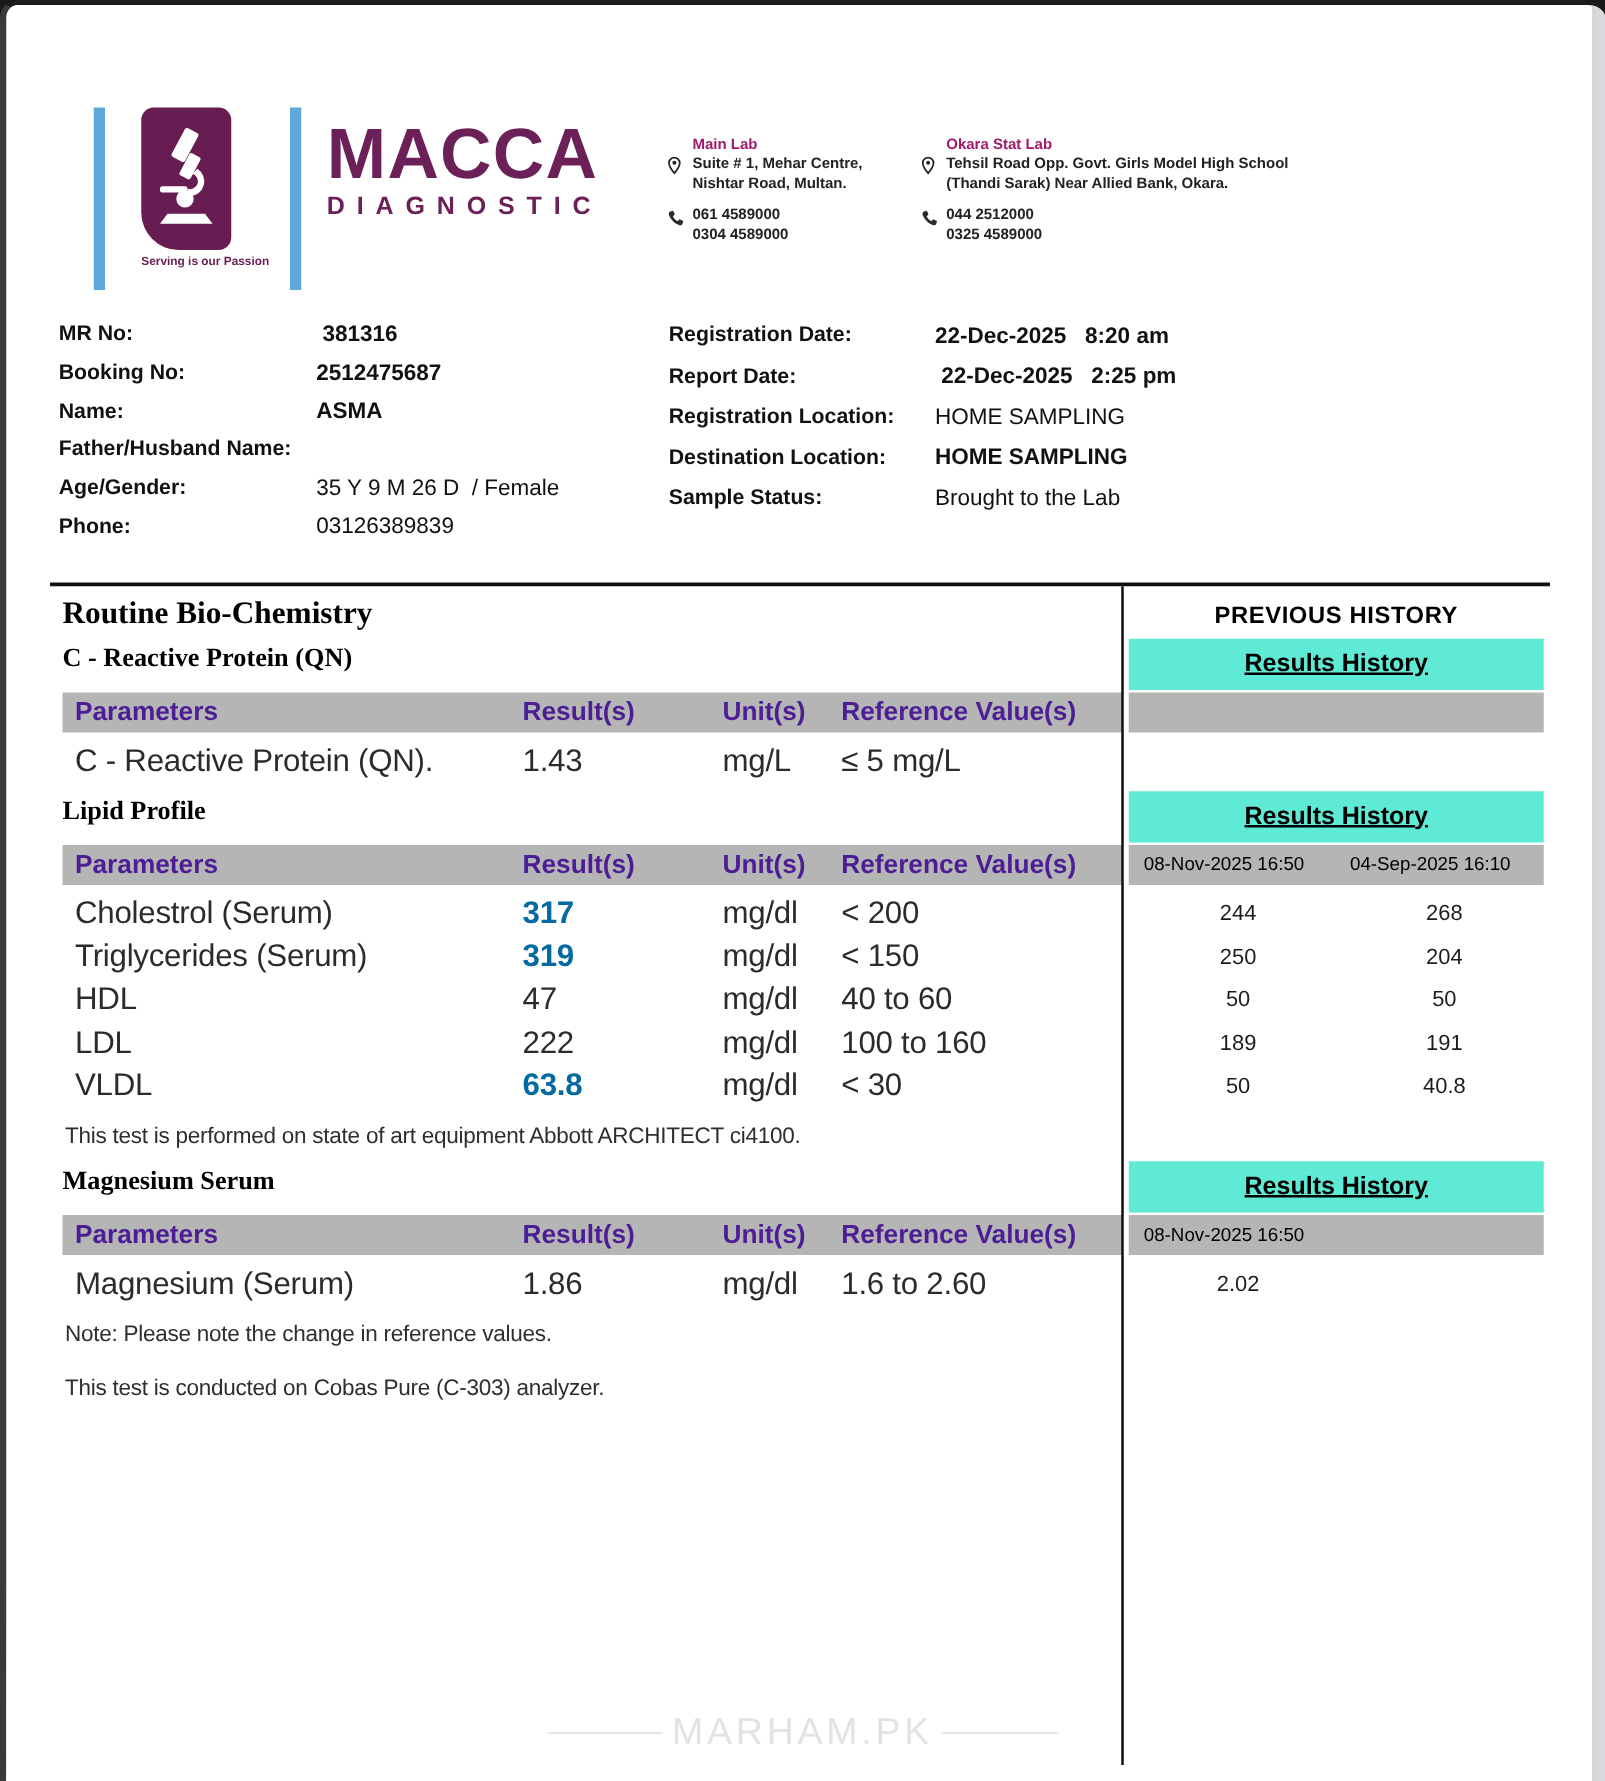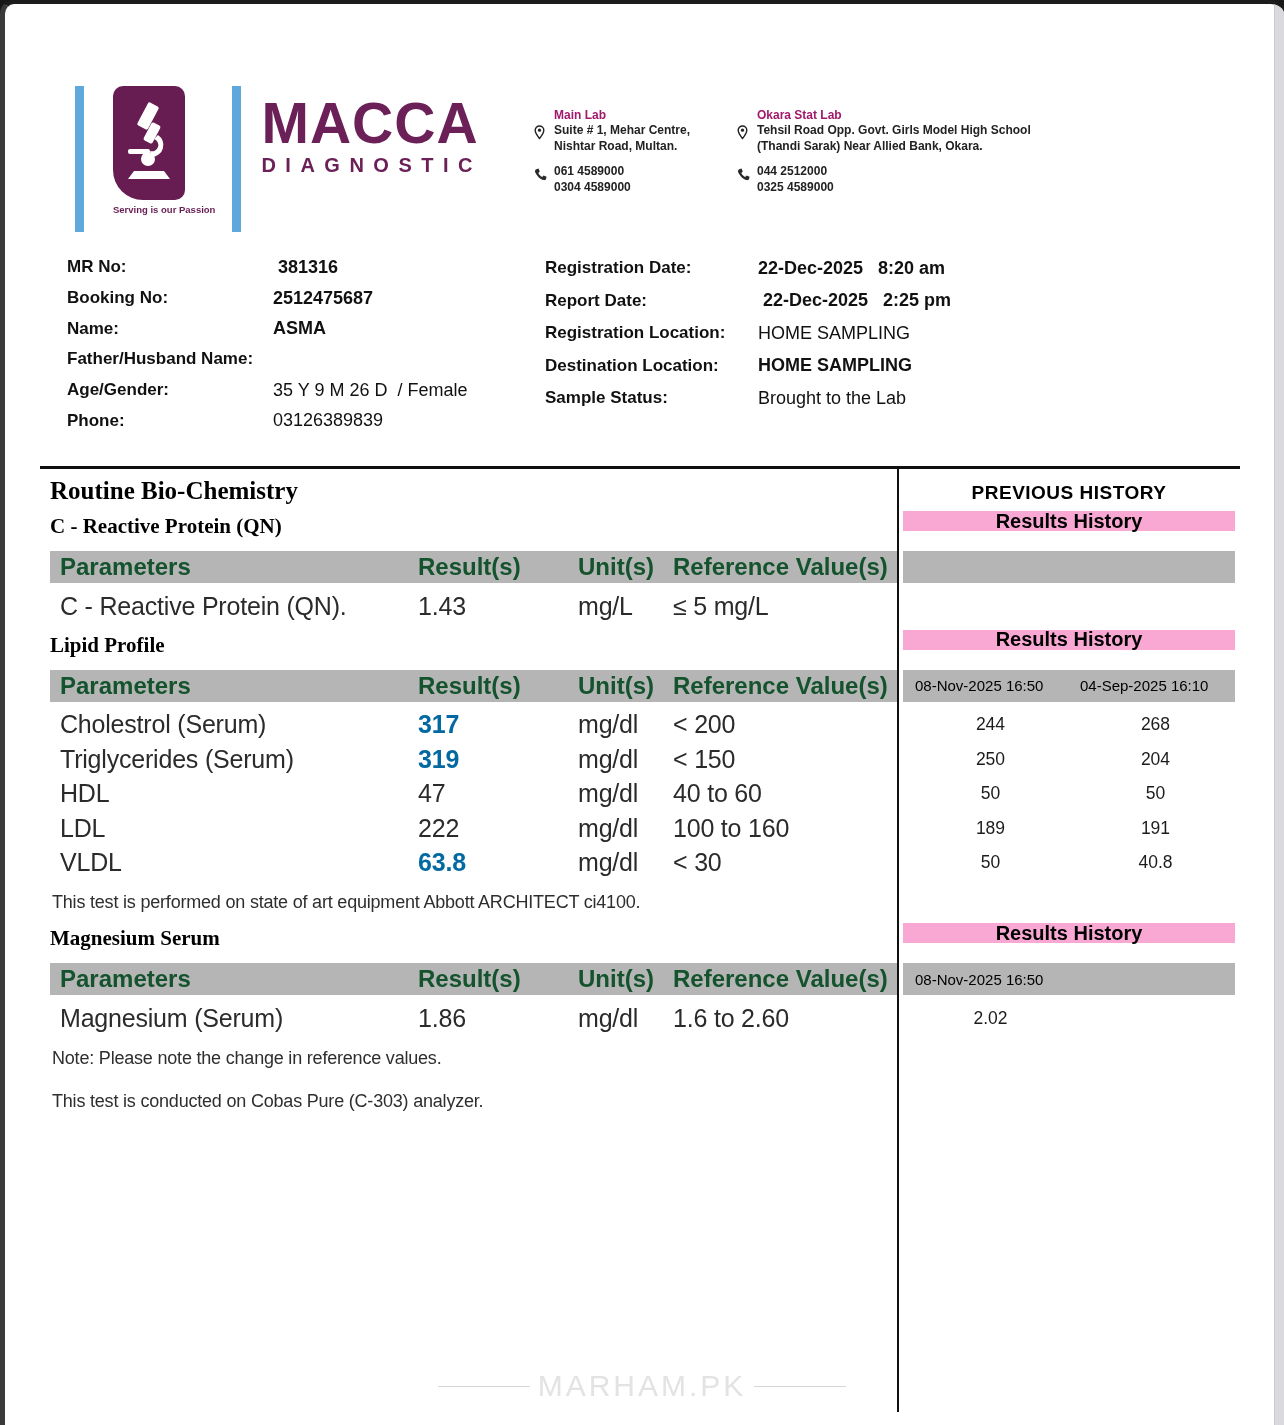--- a/index.html
+++ b/index.html
@@ -38,21 +38,21 @@
   .location.loc-0 { width:175px; }
   .location.loc-1 { width:310px; }
   .loc-name { color:#a0196b; font-weight:bold; margin-bottom:1px; padding-left:20px; }
   .loc-line { display:flex; }
   .loc-icon { width:20px; flex:0 0 20px; padding-top:2px; }
   .loc-text { font-weight:bold; color:#222; line-height:1.3; }
   .loc-phones { display:flex; margin-top:10px; }
   .phone-icon { width:20px; flex:0 0 20px; padding-top:4px; }
 
   
-  .patient { display:flex; padding:16px 20px 0 62px; height:200px; }
+  .patient { display:flex; padding:16px 20px 0 42px; height:200px;gap:10px; }
   .pat-col { display:flex; flex-direction:column; }
   .pat-col.left { width:478px; }
   .pat-col.right { flex:1; }
   .pat-row { display:flex; height:32.5px; align-items:center; }
   .pat-label { font-weight:bold; font-size:17px; color:#111; }
   .pat-col.left  .pat-label { width:206px; flex:0 0 206px; }
   .pat-col.right .pat-label { width:213px; flex:0 0 213px; }
   .pat-value { font-size:18px; color:#111; white-space:pre; }
   .pat-value.bold { font-weight:bold; }
 
@@ -66,27 +66,27 @@
   .cl { padding-left:10px; }   
   .cr { padding:0 5px; }       
 
   .group-title { font-family:"Liberation Serif", serif; font-size:25px; font-weight:bold; color:#000; padding-top:8px; }
   .prev-history { font-size:19px; font-weight:bold; color:#000; text-align:center; padding-top:13px; letter-spacing:0.5px; }
 
   .title-cell { padding-top:9px; height:44px; }
   .sec-title { font-family:"Liberation Serif", serif; font-size:21px; font-weight:bold; color:#000; }
   .rh-cell { padding-top:6px; }
   .rh-bar {
-    background:#f9a8d4; height:20px; display:flex; align-items:center; justify-content:center;
-    font-size:20px; font-weight:bold; color:#000;
+    background:#5eead4; height:41px; display:flex; align-items:center; justify-content:center;
+    font-size:20px; font-weight:bold; color:#000;text-decoration:underline;
   }
 
   .band { background:#b5b5b5; height:32px; }
   .band-left { display:grid; grid-template-columns:358px 160px 95px 1fr; align-items:center; padding-left:10px; }
-  .band-left span { font-size:24px; font-weight:bold; color:#14532d; }
+  .band-left span { font-size:21px; font-weight:bold; color:#4c1d95; }
   .band-dates { display:grid; grid-template-columns:165px 1fr; align-items:center; padding-left:12px; }
   .band-dates span { font-size:15px; color:#000; }
   .hdr-row { margin-top:2px; }
 
   .data-left { display:grid; grid-template-columns:358px 160px 95px 1fr; align-items:center; height:34.5px; padding-left:10px; }
   .data-left span { font-size:25px; color:#2b2b2b; letter-spacing:-0.2px; }
   .data-left .res.bold { font-weight:bold; color:#0369a1; }
   .data-right { display:grid; grid-template-columns:165px 165px; align-items:center; height:34.5px; padding-left:5px; }
   .data-right span { font-size:17.5px; color:#1c1c1c; text-align:center; }
   .first-data { margin-top:6px; }

